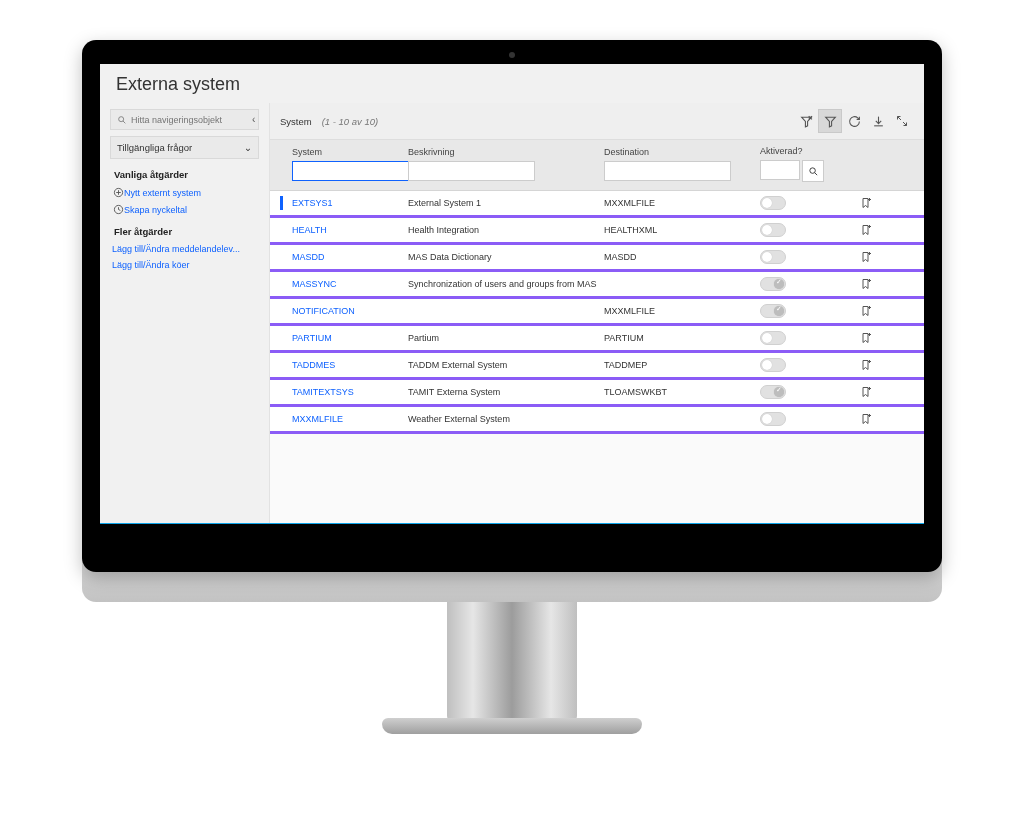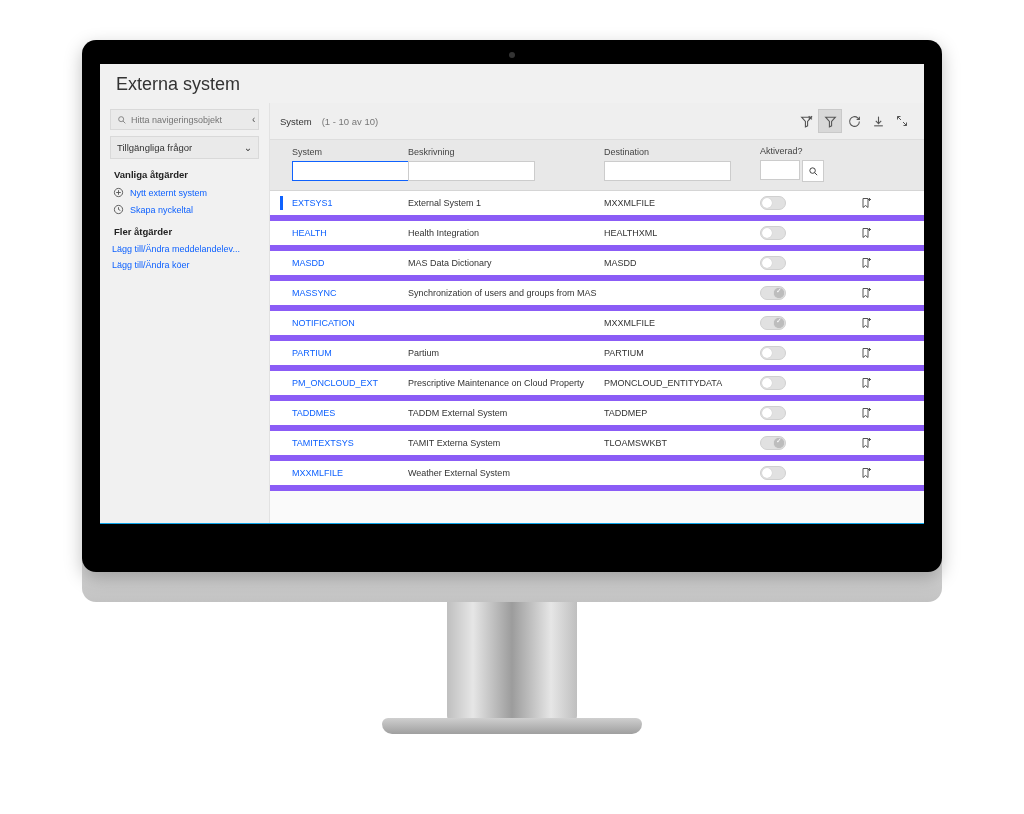--- a/index.html
+++ b/index.html
@@ -115,21 +115,20 @@
   }
   .side-heading {
     font-size: 9.5px;
     font-weight: 700;
     color: #222;
     margin: 8px 0 4px 4px;
   }
   .side-link {
     display: flex;
     align-items: center;
-    gap: 6px;
     font-size: 9px;
     color: #0f62fe;
     padding: 3px 2px;
     cursor: pointer;
   }
   .side-link .ic {
     color: #555;
     width: 12px;
     display: inline-flex;
     justify-content: center;
@@ -144,21 +143,21 @@
   .toolbar {
     display: flex;
     align-items: center;
     padding: 6px 10px;
     background: #efefef;
     border-bottom: 1px solid #ddd;
     font-size: 9.5px;
     color: #555;
   }
   .toolbar .label { margin-right: 10px; color:#333; }
-  .toolbar .count { color:#777; }
+  .toolbar .count { color:#777;font-style:italic; }
   .toolbar-spacer { flex: 1; }
   .tb-btn {
     width: 24px;
     height: 24px;
     display: inline-flex;
     align-items: center;
     justify-content: center;
     color: #555;
     cursor: pointer;
     border: 1px solid transparent;
@@ -199,21 +198,21 @@
     background: #fff;
     border: 1px solid #ccc;
     display: inline-flex;
     align-items: center;
     justify-content: center;
     cursor: pointer;
   }
   .grid-body { overflow-y: auto; }
   .grid-row {
     padding: 5px 10px;
-    border-bottom: 6px solid #8b5cf6;
+    border-bottom: 3px solid #8b5cf6;
     background: #fff;
   }
   .grid-row .mark {
     width: 4px;
     height: 100%;
     border-left: 3px solid transparent;
   }
   .grid-row.selected .mark { border-left-color: #0f62fe; }
   .cell-sys {
     font-size: 9px;
@@ -495,36 +494,20 @@
                 <div class="bookmark">
                   <svg width="12" height="12" viewBox="0 0 24 24" fill="none" stroke="currentColor" stroke-width="2">
                     <path d="M6 3h10v18l-5-4-5 4z"></path>
                     <line x1="16" y1="5" x2="22" y2="5"></line>
                     <line x1="19" y1="2" x2="19" y2="8"></line>
                   </svg>
                 </div>
               </div>
               <div class="grid-row">
                 <div class="mark"></div>
-                <div class="cell-sys">PM_ONCLOUD_EXT</div>
-                <div class="cell-desc">Prescriptive Maintenance on Cloud Property</div>
-                <div class="cell-dest">PMONCLOUD_ENTITYDATA</div>
-                <div class="toggle">
-                  <div class="knob"></div>
-                </div>
-                <div class="bookmark">
-                  <svg width="12" height="12" viewBox="0 0 24 24" fill="none" stroke="currentColor" stroke-width="2">
-                    <path d="M6 3h10v18l-5-4-5 4z"></path>
-                    <line x1="16" y1="5" x2="22" y2="5"></line>
-                    <line x1="19" y1="2" x2="19" y2="8"></line>
-                  </svg>
-                </div>
-              </div>
-              <div class="grid-row">
-                <div class="mark"></div>
                 <div class="cell-sys">TADDMES</div>
                 <div class="cell-desc">TADDM External System</div>
                 <div class="cell-dest">TADDMEP</div>
                 <div class="toggle">
                   <div class="knob"></div>
                 </div>
                 <div class="bookmark">
                   <svg width="12" height="12" viewBox="0 0 24 24" fill="none" stroke="currentColor" stroke-width="2">
                     <path d="M6 3h10v18l-5-4-5 4z"></path>
                     <line x1="16" y1="5" x2="22" y2="5"></line>

